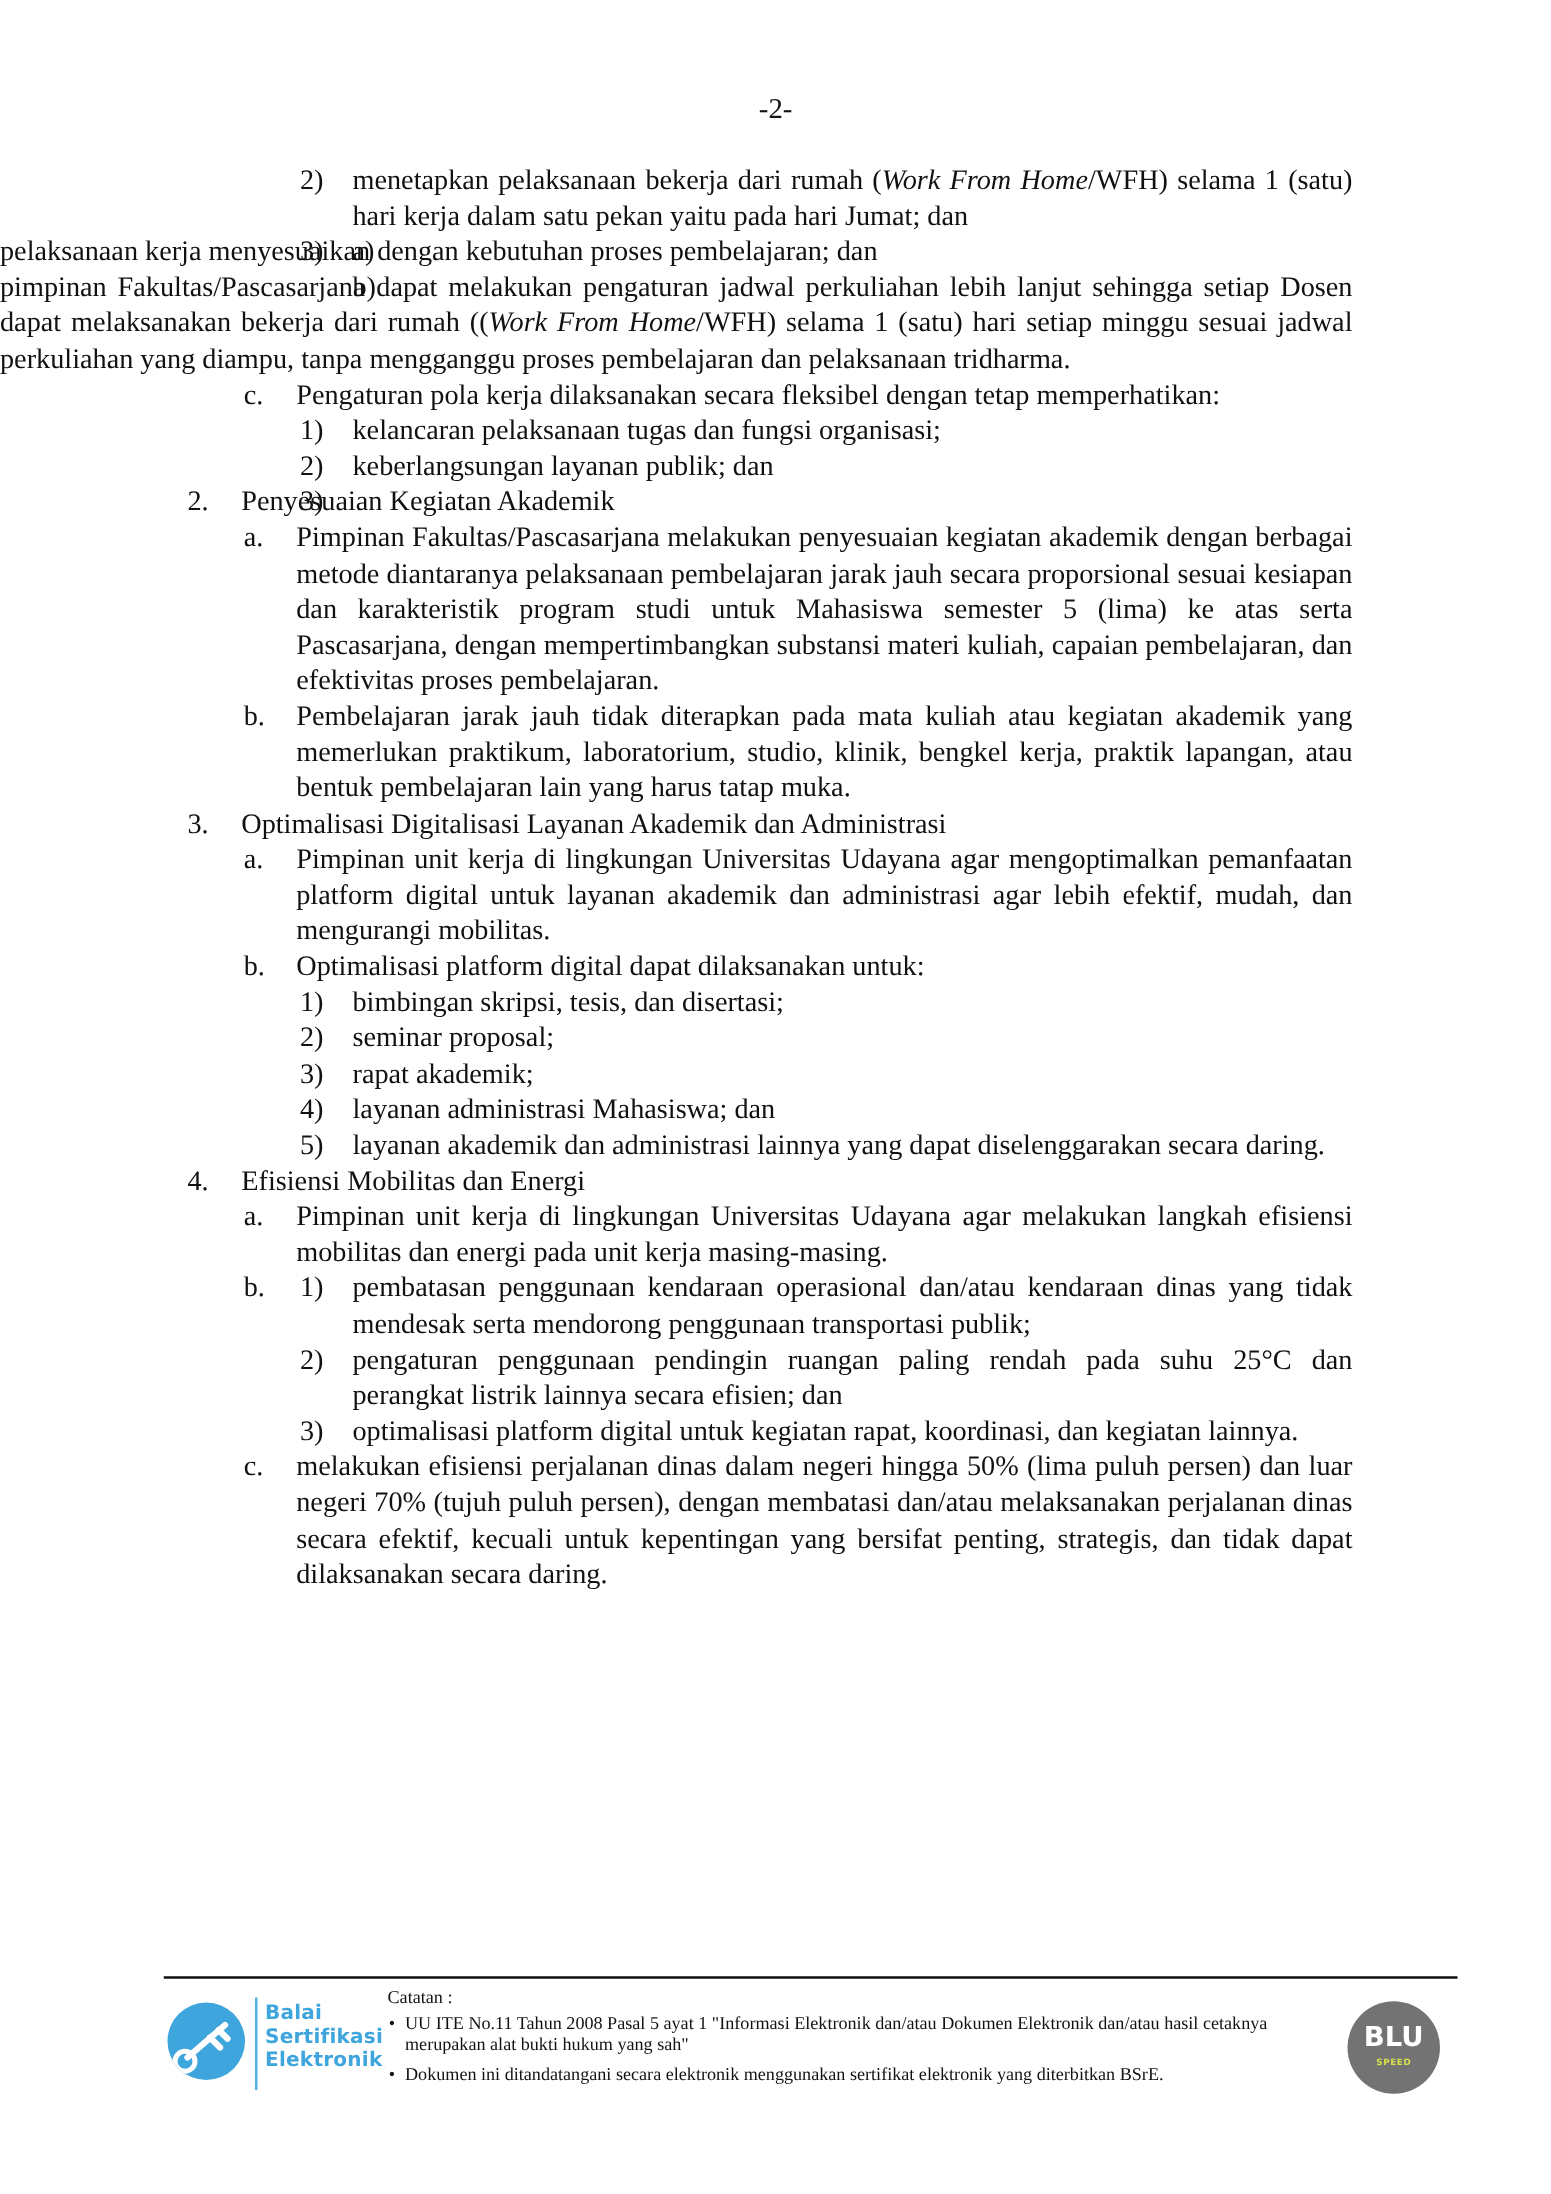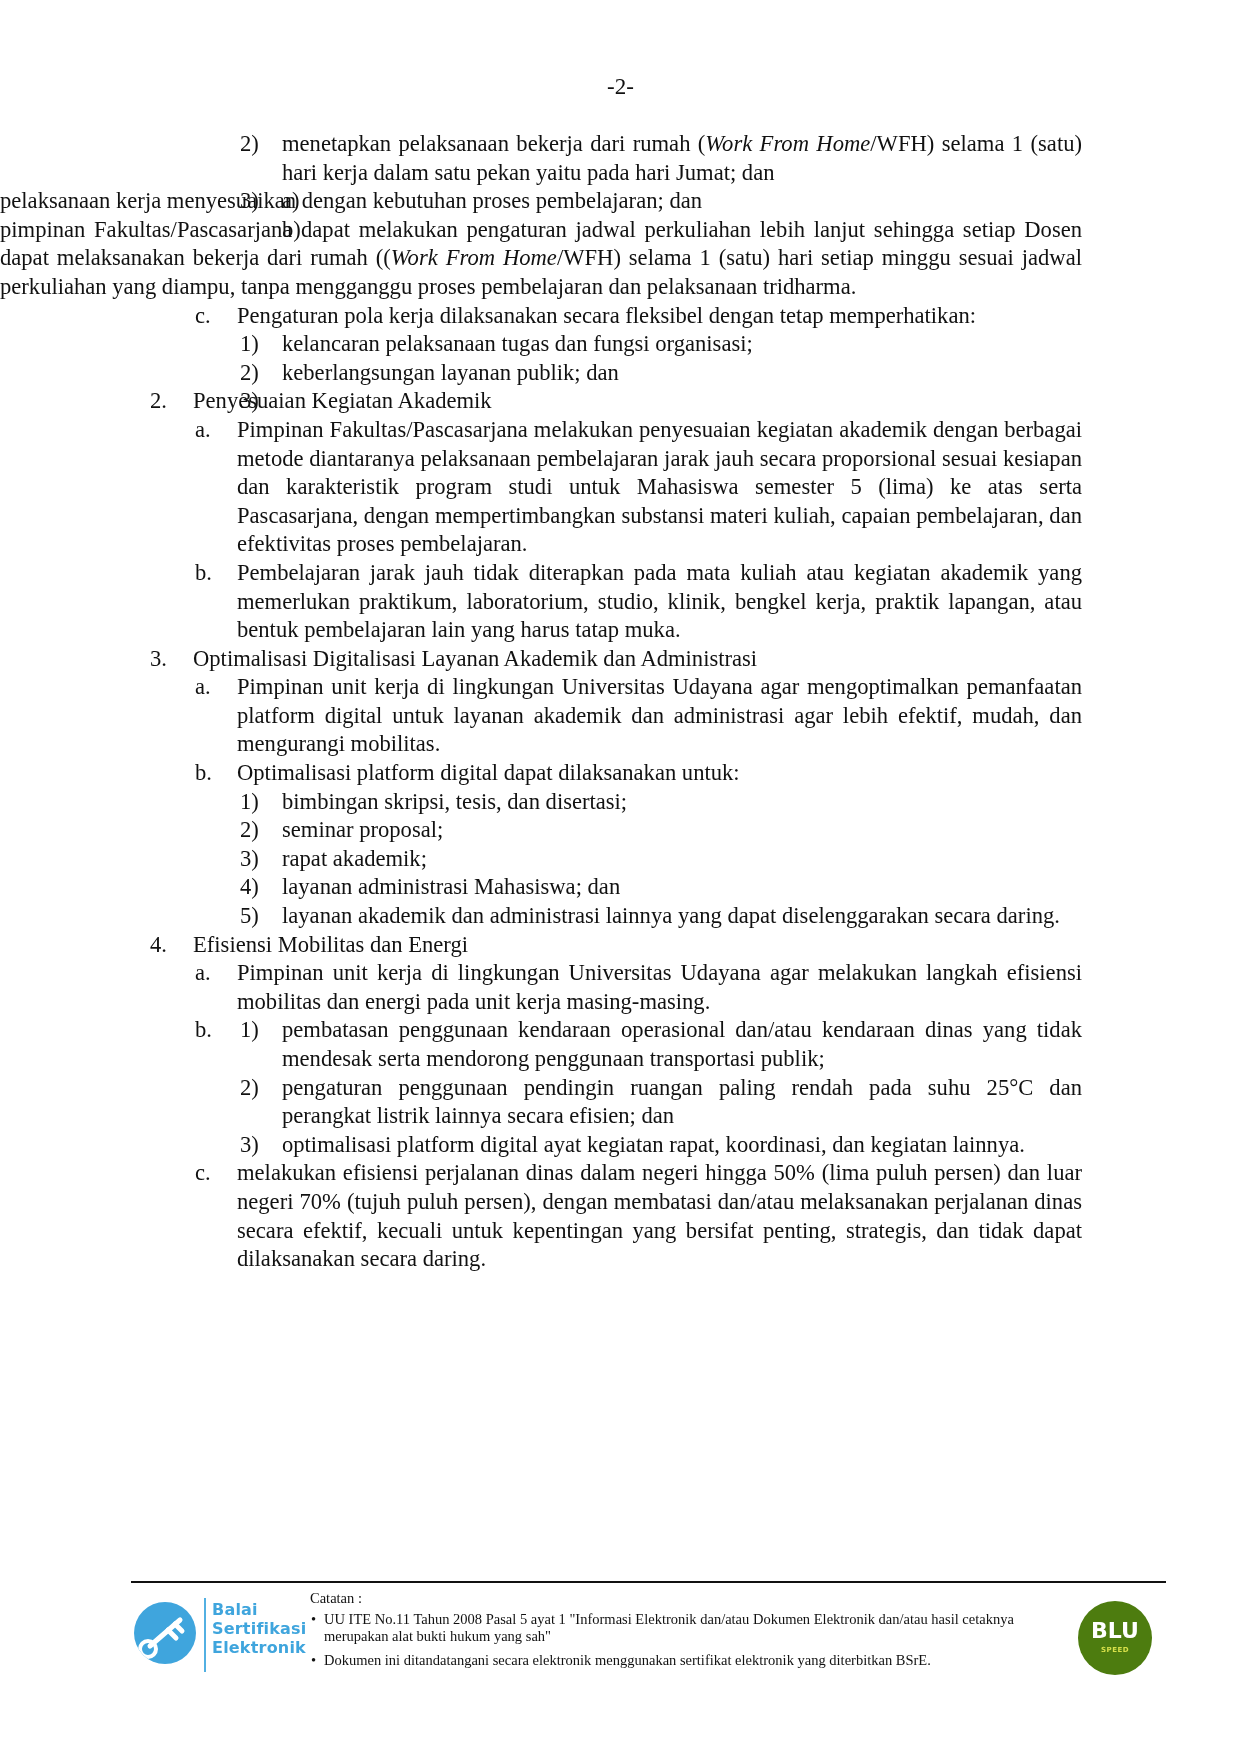--- a/index.html
+++ b/index.html
@@ -19,21 +19,21 @@
   .footer-rule { position: absolute; top: 1581px; left: 131px; width: 1035px; height: 2px; background: #111; }
   .bsre-logo { position: absolute; top: 1596px; left: 134px; width: 160px; height: 80px; }
   .bsre-circle { position: absolute; left: 0; top: 6px; width: 62px; height: 62px; border-radius: 50%; background: #3fa5dd; overflow: hidden; }
   .bsre-divider { position: absolute; left: 70px; top: 2px; width: 2px; height: 74px; background: #52b0e2; }
   .bsre-text { position: absolute; left: 78px; top: 4px; font-family: "DejaVu Sans", sans-serif; font-weight: bold; color: #3fa5dd; font-size: 16px; line-height: 19px; letter-spacing: 0.2px; }
   .notes { position: absolute; top: 1588px; left: 310px; width: 760px; font-family: "Liberation Serif", serif; font-size: 14.5px; color: #111; }
   .notes .title { line-height: 20px; }
   .notes .item { position: relative; padding-left: 14px; line-height: 17px; margin-top: 3px; }
   .notes .item .bullet { position: absolute; left: 1px; top: 0; }
   .notes .item + .item { margin-top: 7px; }
-  .blu-logo { position: absolute; top: 1601px; left: 1078px; width: 74px; height: 74px; border-radius: 50%; background: #4d7c0f; }
+  .blu-logo { position: absolute; top: 1601px; left: 1078px; width: 74px; height: 74px; border-radius: 50%; background: #737373; }
   .blu-text { position: absolute; left: 0; top: 17px; width: 74px; text-align: center; color: #fff; font-family: "DejaVu Sans", sans-serif; font-weight: bold; font-size: 22px; letter-spacing: 0px; }
   .blu-sub { position: absolute; left: 0; top: 45px; width: 74px; text-align: center; color: #d8e04a; font-family: "DejaVu Sans", sans-serif; font-weight: bold; font-size: 7px; letter-spacing: 0.5px; }
 </style>
 </head>
 <body>
 
 <div class="page-number">-2-</div>
 
 <div class="content" id="content">
     <div class="row lv2">
@@ -124,21 +124,21 @@
     <div class="row lv2">
       <span class="marker">1)</span>
       <span class="text"><span>pembatasan penggunaan kendaraan operasional dan/atau kendaraan dinas yang tidak mendesak serta mendorong penggunaan transportasi publik;</span></span>
     </div>
     <div class="row lv2">
       <span class="marker">2)</span>
       <span class="text"><span>pengaturan penggunaan pendingin ruangan paling rendah pada suhu 25°C dan perangkat listrik lainnya secara efisien; dan</span></span>
     </div>
     <div class="row lv2">
       <span class="marker">3)</span>
-      <span class="text"><span>optimalisasi platform digital ayat kegiatan rapat, koordinasi, dan kegiatan lainnya.</span></span>
+      <span class="text"><span>optimalisasi platform digital untuk kegiatan rapat, koordinasi, dan kegiatan lainnya.</span></span>
     </div>
     <div class="row lv1">
       <span class="marker">c.</span>
       <span class="text"><span>melakukan efisiensi perjalanan dinas dalam negeri hingga 50% (lima puluh persen) dan luar negeri 70% (tujuh puluh persen), dengan membatasi dan/atau melaksanakan perjalanan dinas secara efektif, kecuali untuk kepentingan yang bersifat penting, strategis, dan tidak dapat dilaksanakan secara daring.</span></span>
     </div>
   </div>
 
 <div class="footer-rule"></div>
 
 <div class="bsre-logo">

